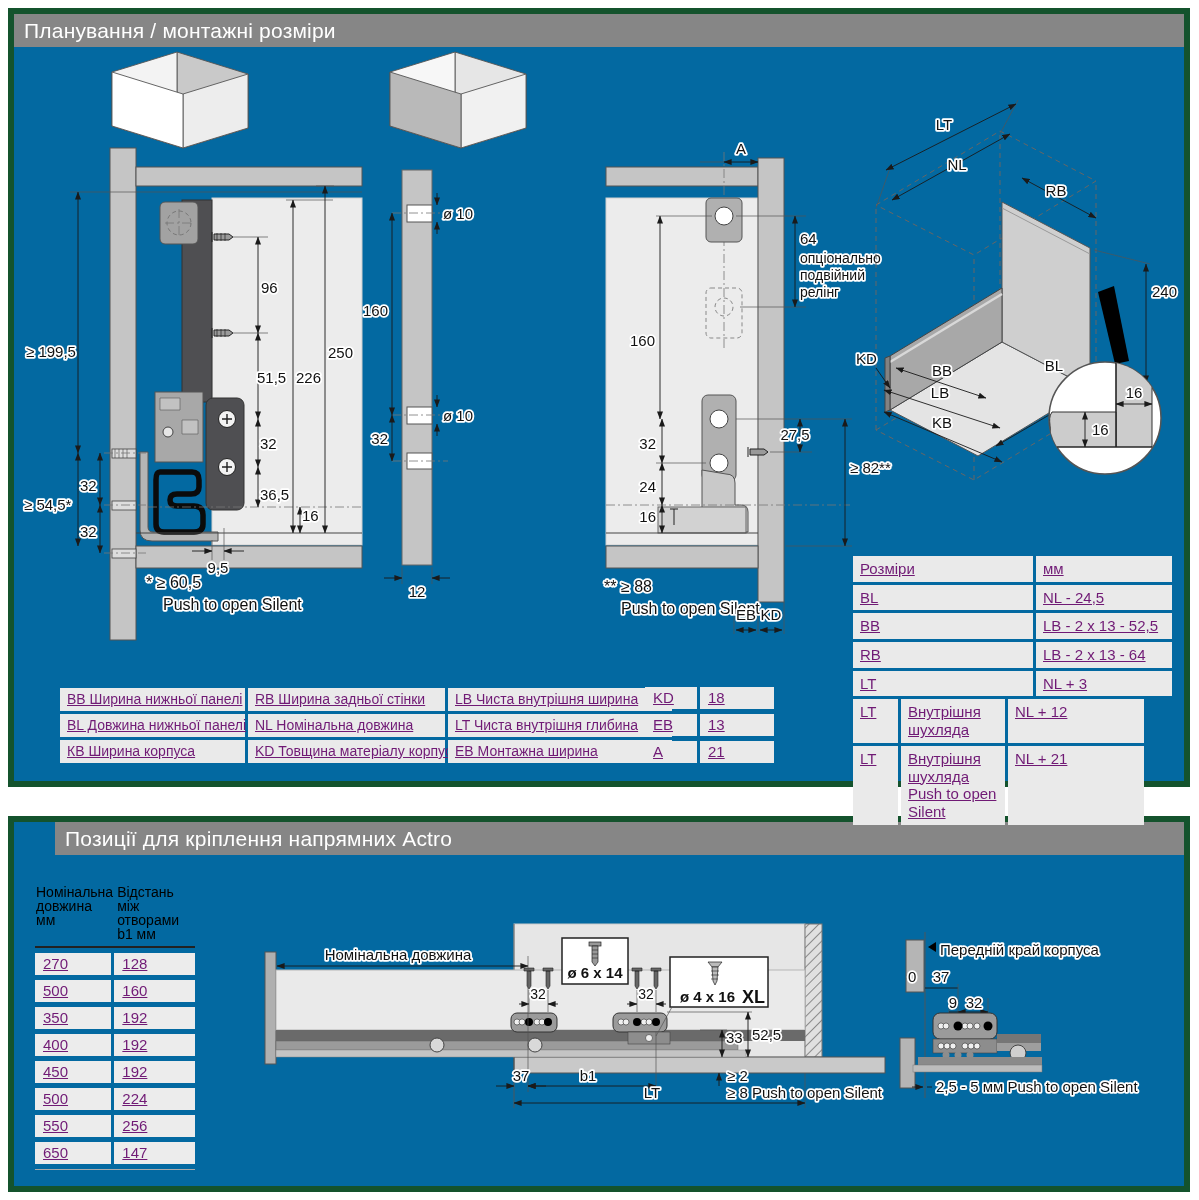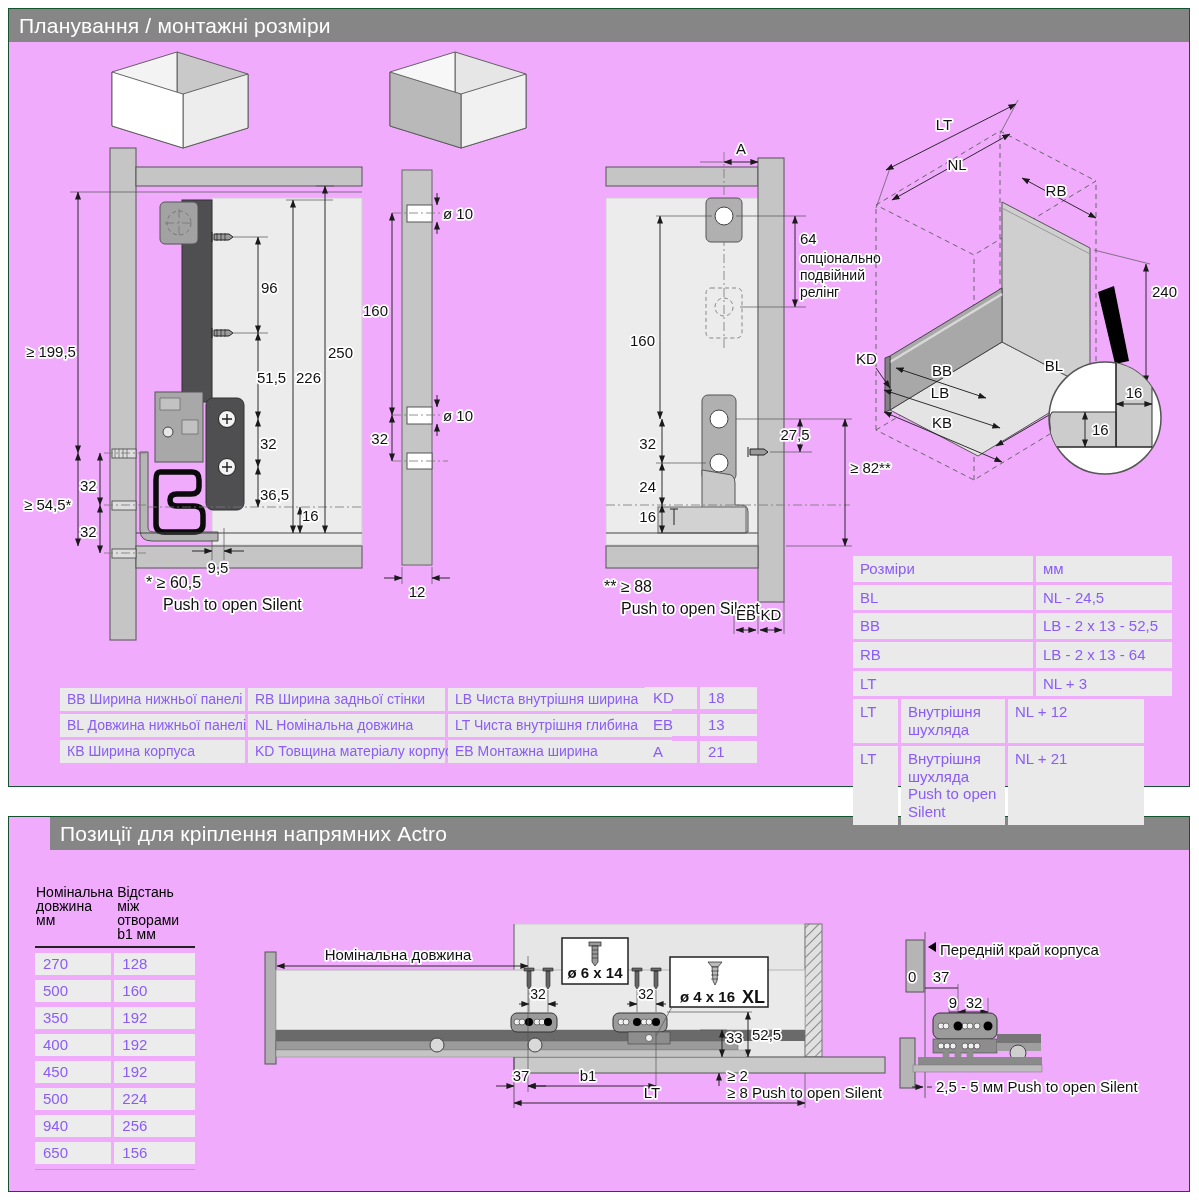--- a/index.html
+++ b/index.html
@@ -1,42 +1,42 @@
 <!DOCTYPE html>
 <html><head>
 <meta charset="utf-8">
 <style>
   html,body{margin:0;padding:0;}
   body{width:1199px;height:1200px;position:relative;background:#fff;
        font-family:"Liberation Sans",sans-serif;overflow:hidden;}
-  .sec{position:absolute;border:1px solid #14532d;background:#f0abfc;box-sizing:border-box;}
+  .sec{position:absolute;border:6px solid #14532d;background:#0369a1;box-sizing:border-box;}
   .sec-header{height:33px;background:#868686;color:#fff;font-size:21px;line-height:33px;
               padding-left:10px;letter-spacing:.2px;}
   svg.overlay{position:absolute;left:0;top:0;pointer-events:none;z-index:2;}
   .tbl{position:absolute;z-index:3;}
   .row{display:flex;margin-bottom:3px;}
-  .cell{background:#eaeaea;box-sizing:border-box;font-size:15px;color:#8b5cf6;
-        padding:4px 4px 4px 7px;line-height:1.18;}
+  .cell{background:#eaeaea;box-sizing:border-box;font-size:15px;color:#701a75;
+        padding:4px 4px 4px 7px;line-height:1.18;text-decoration:underline;}
   
   .dim-t{width:319px;}
   .dim-t .merged{width:180px;margin-right:3px;}
   .dim-t .k{width:45px;margin-right:3px;}
   .dim-t .d{width:104px;margin-right:3px;}
   .dim-t .val{width:136px;}
   
   .abbr-t .row{padding-left:35px;}
   .abbr-t .cell{font-size:14px;height:23px;padding:3px 2px 0 7px;white-space:nowrap;}
   .abbr-t .c1{width:185px;margin-right:3px;}
   .abbr-t .c2{width:197px;margin-right:3px;}
   .abbr-t .c3{width:224px;}
   
   .par-t .row{margin-bottom:5px;}
   .par-t .cell{height:22px;padding:2px 0 0 8px;}
   .par-t .k{width:52px;margin-right:3px;}
-  .par-t .v{width:57px;}
+  .par-t .v{width:74px;}
   
   .len-t{width:160px;}
   .len-t .hcell{font-size:14px;line-height:14px;background:none;padding:0 0 0 1px;}
   .len-t .h1{width:87px;margin-right:3px;}
   .len-t .h2{width:92px;}
   .len-t .rule{border-top:2px solid #222;margin:5px 0 5px 0;}
   .len-t .row{margin-bottom:5px;}
   .len-t .cell{height:22px;padding:2px 0 16px 8px;background:#ececec;}
   .len-t .c1{width:87px;margin-right:3px;}
   .len-t .c2{width:92px;}
@@ -555,21 +555,21 @@
     </div>
   <div class="row">
       <div class="cell c1">450</div>
       <div class="cell c2">192</div>
     </div>
   <div class="row">
       <div class="cell c1">500</div>
       <div class="cell c2">224</div>
     </div>
   <div class="row">
-      <div class="cell c1">940</div>
+      <div class="cell c1">550</div>
       <div class="cell c2">256</div>
     </div>
   <div class="row">
       <div class="cell c1">650</div>
-      <div class="cell c2">156</div>
+      <div class="cell c2">147</div>
     </div>
   <div class="brule"></div>
 </div>
 
 </body></html>

